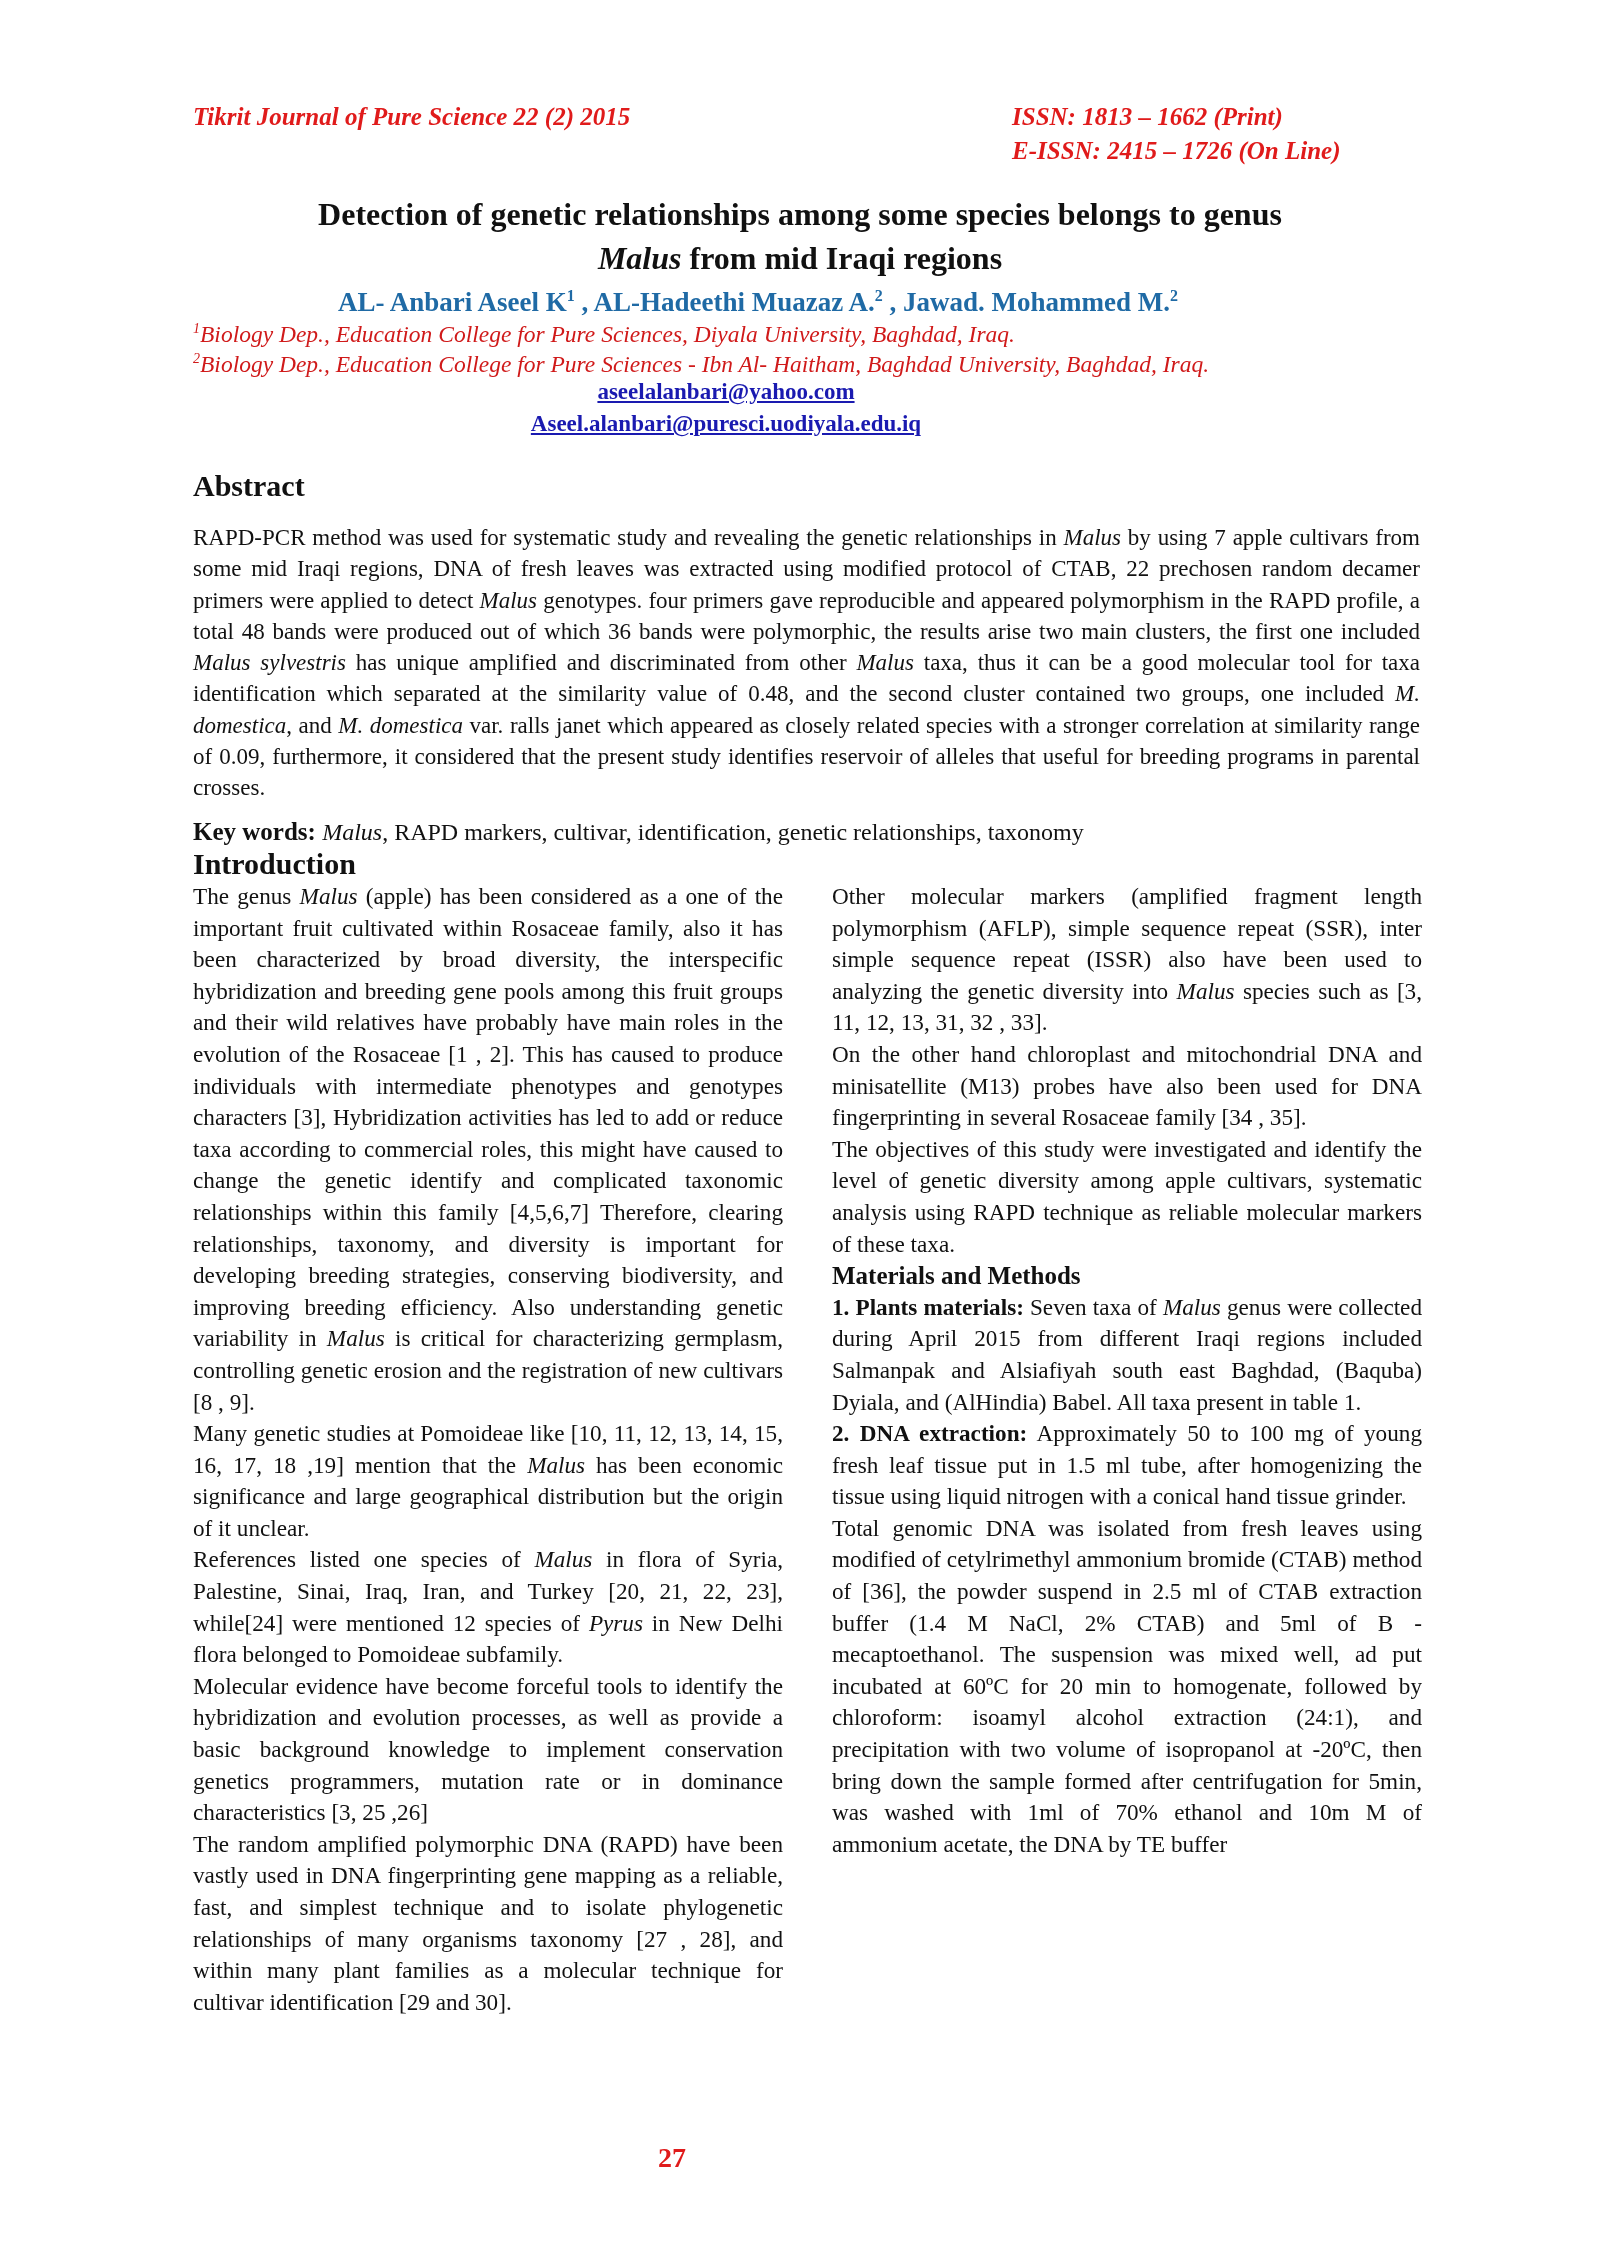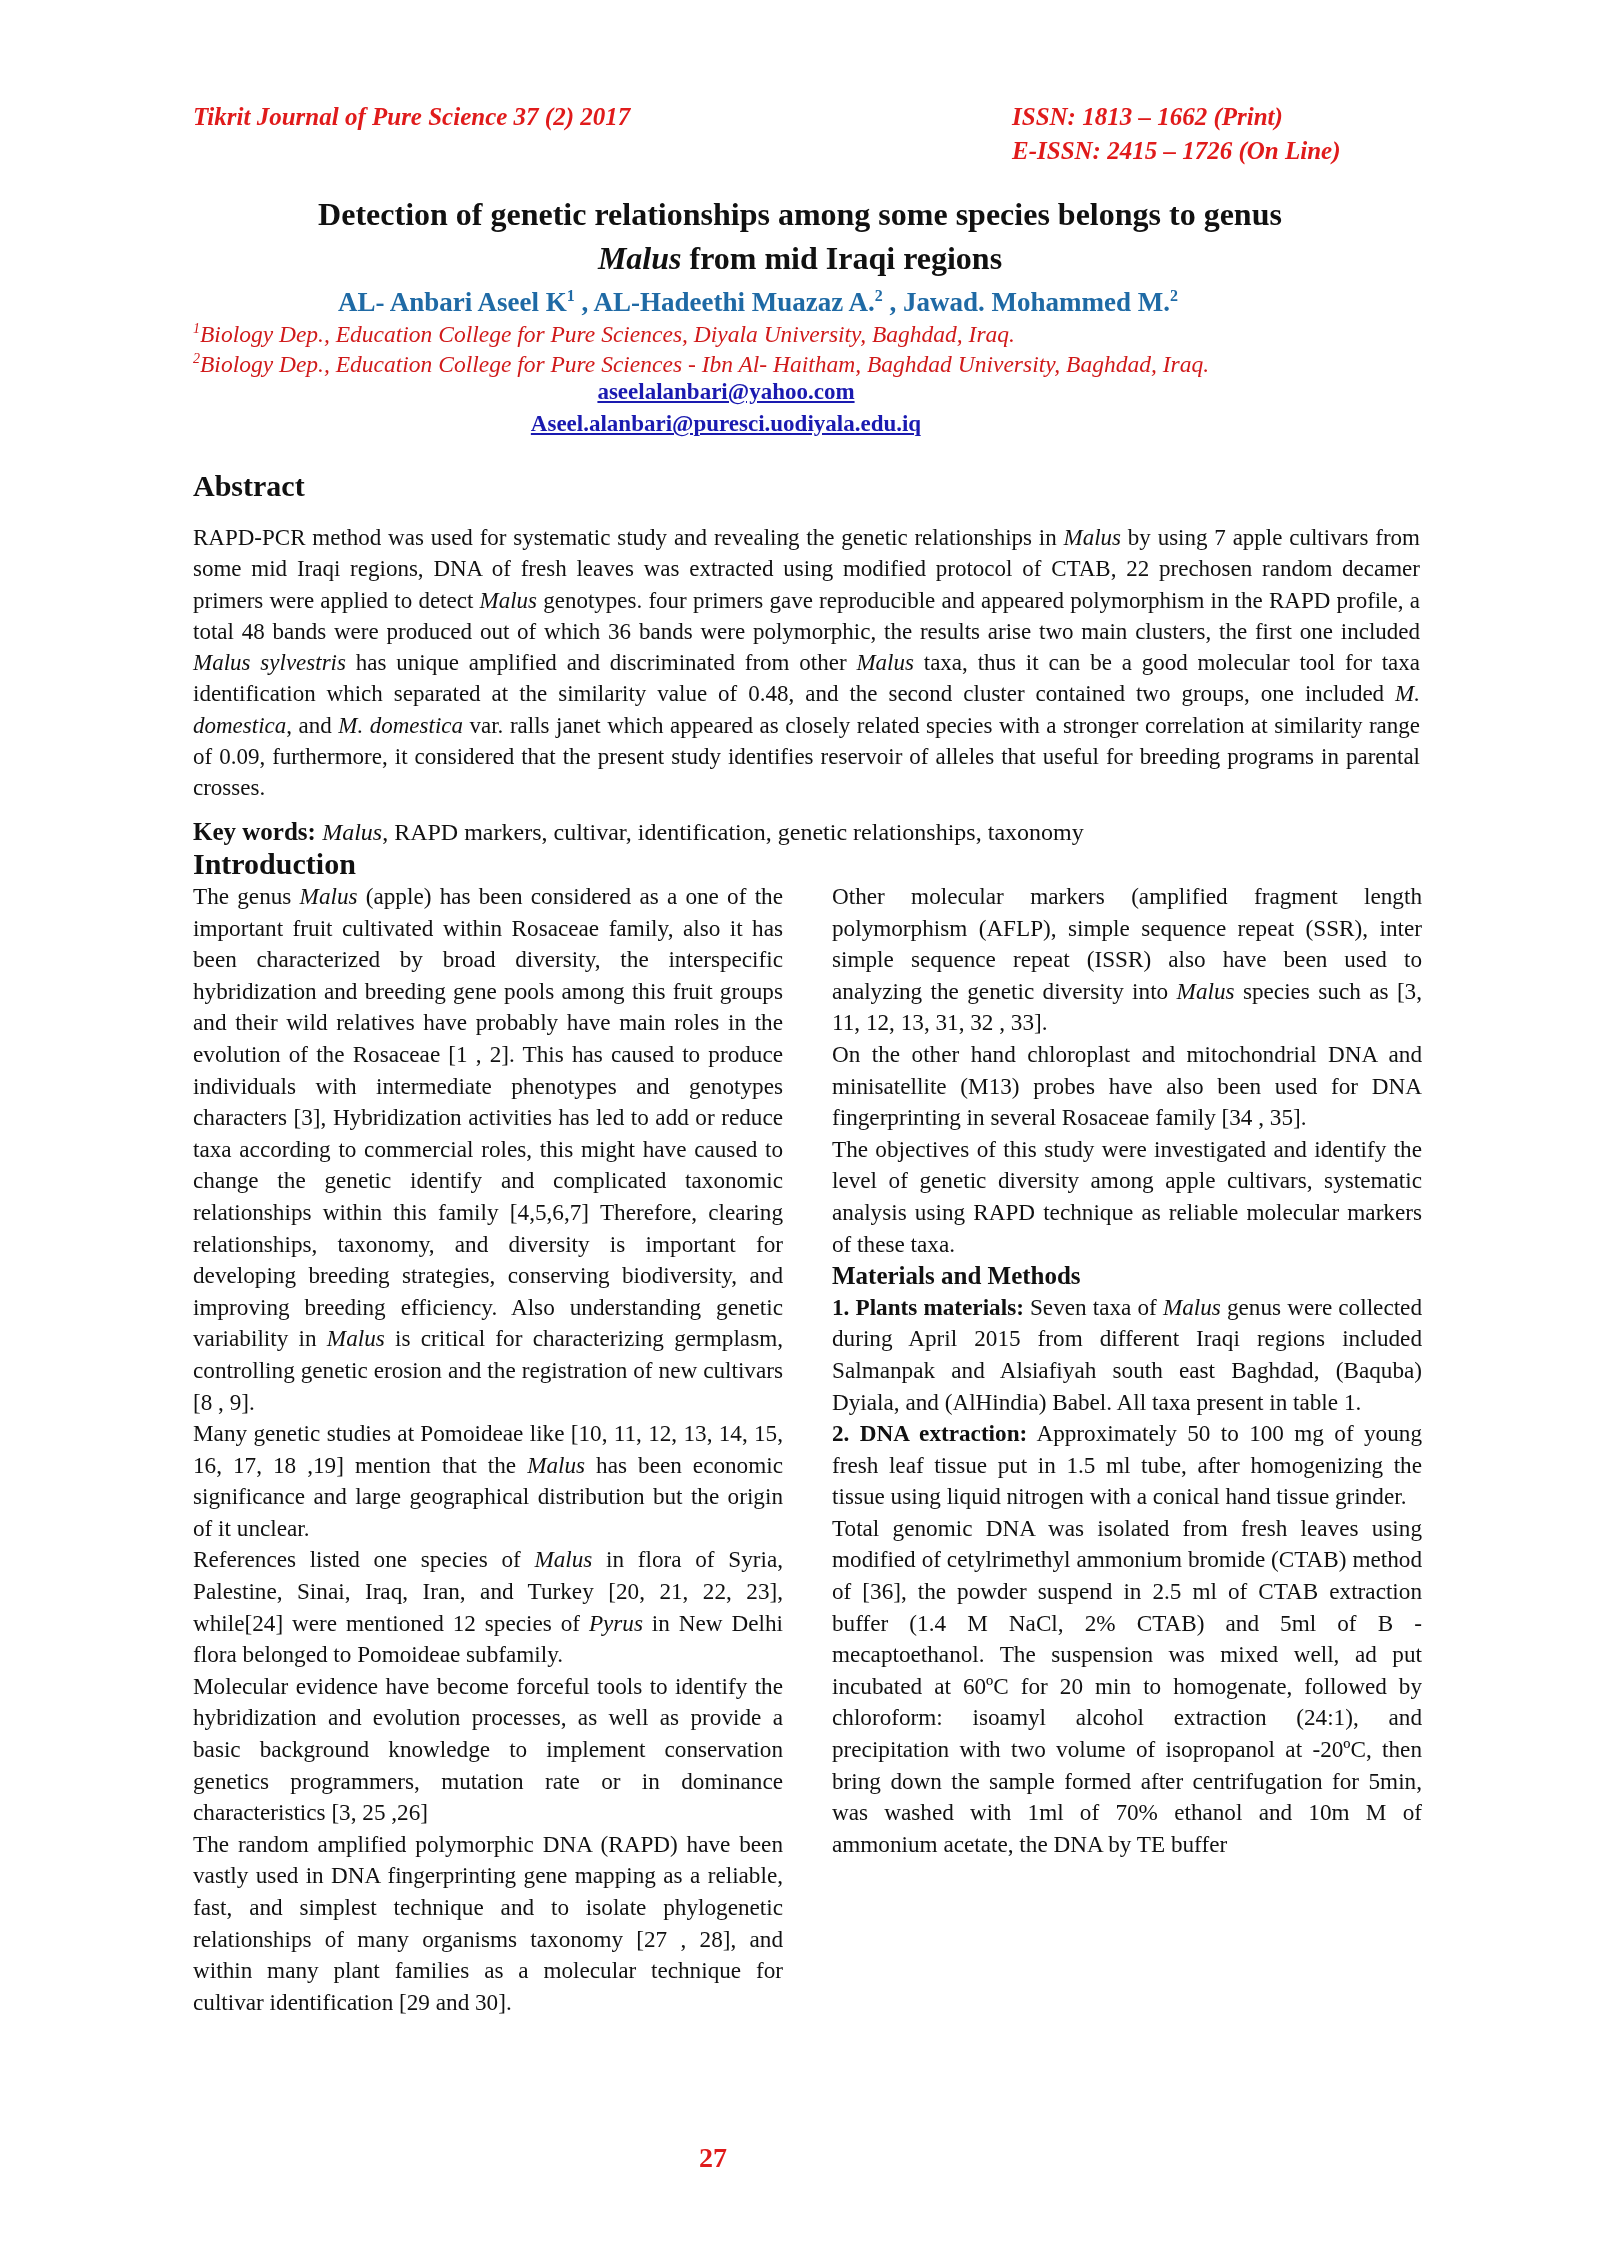--- a/index.html
+++ b/index.html
@@ -23,27 +23,27 @@
   .para { position: absolute; text-align: justify; font-size: 23px; line-height: 31.3px; margin-top: 20px; }
   .abstract { left: 193px; top: 502px; width: 1227px; text-align-last: auto; }
   .keywords { position: absolute; left: 193px; top: 816px; font-size: 24px; line-height: 32px; }
   .keywords b { font-size: 25px; }
   .intro-h { left: 193px; top: 848px; }
   .col { position: absolute; text-align: justify; font-size: 23.2px; line-height: 31.6px; }
   .col-left { left: 193px; top: 881px; width: 590px; }
   .col-right { left: 832px; top: 881px; width: 590px; }
   .col p { margin: 0; }
   .mm-h { font-weight: bold; font-size: 25px; line-height: 31.6px; margin: 0; }
-  .page-num { position: absolute; left: 0; width: 1344px; text-align: center; top: 2142px; font-weight: bold; color: #e01b1b; font-size: 28px; margin-left: 41px; }
+  .page-num { position: absolute; left: 0; width: 1344px; text-align: center; top: 2142px; font-weight: bold; color: #e01b1b; font-size: 28px; }
   i { font-style: italic; }
 </style>
 </head>
 <body>
 
-<div class="hdr hdr-left">Tikrit Journal of Pure Science 37 (2) 2017</div>
+<div class="hdr hdr-left">Tikrit Journal of Pure Science 22 (2) 2015</div>
 <div class="hdr hdr-right">
   <div>ISSN: 1813 – 1662 (Print)</div>
   <div>E-ISSN: 2415 – 1726 (On Line)</div>
 </div>
 
 <div class="title">
   <div>Detection of genetic relationships among some species belongs to genus</div>
   <div><i>Malus</i><span> from mid Iraqi regions</span></div>
 </div>
 

